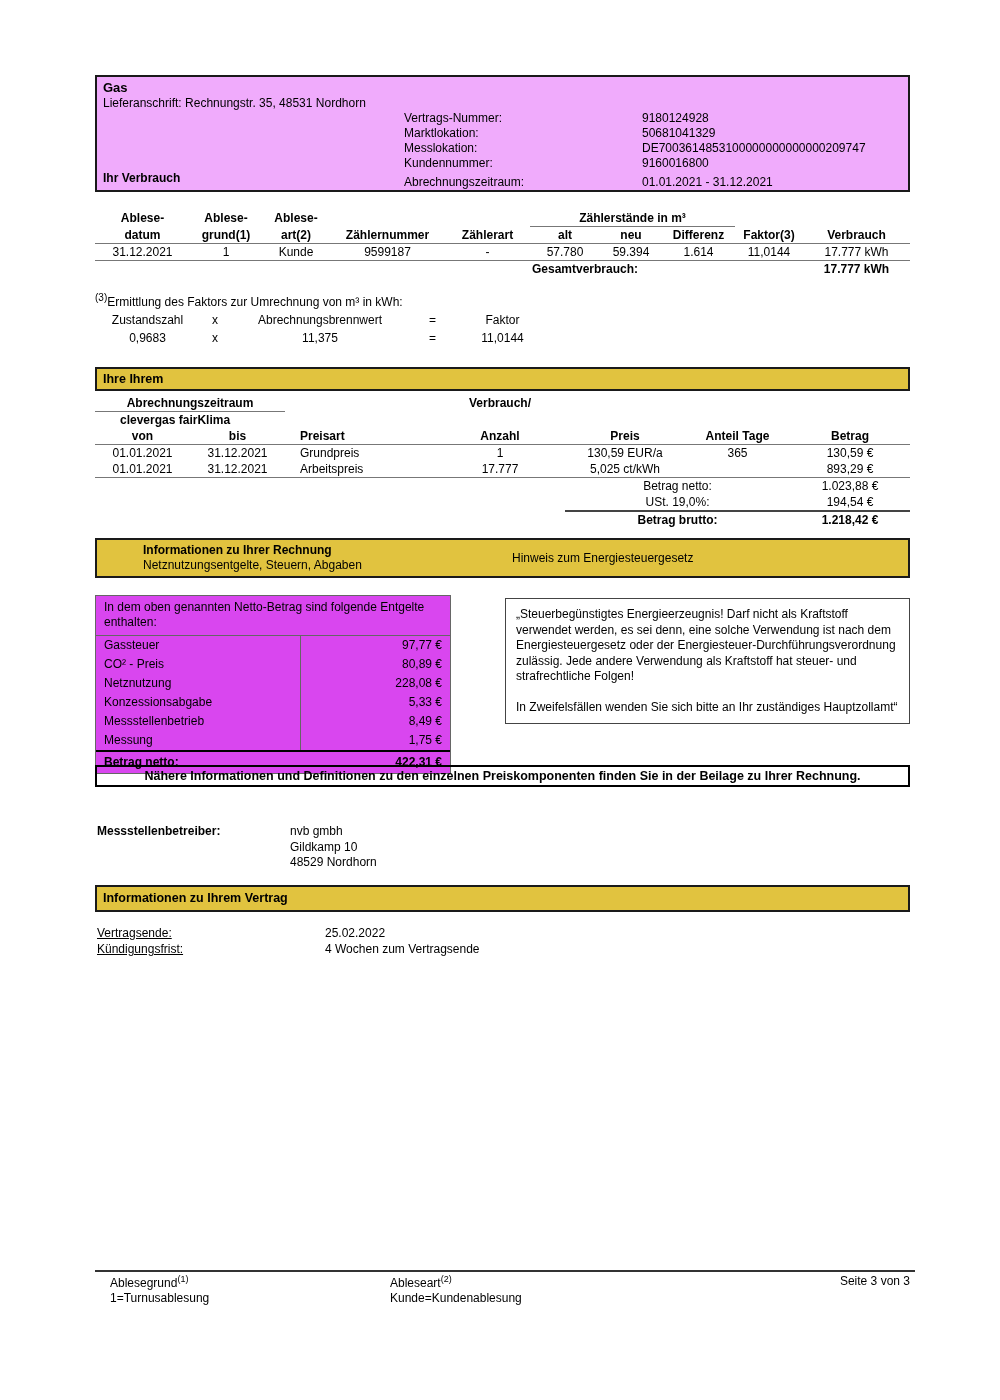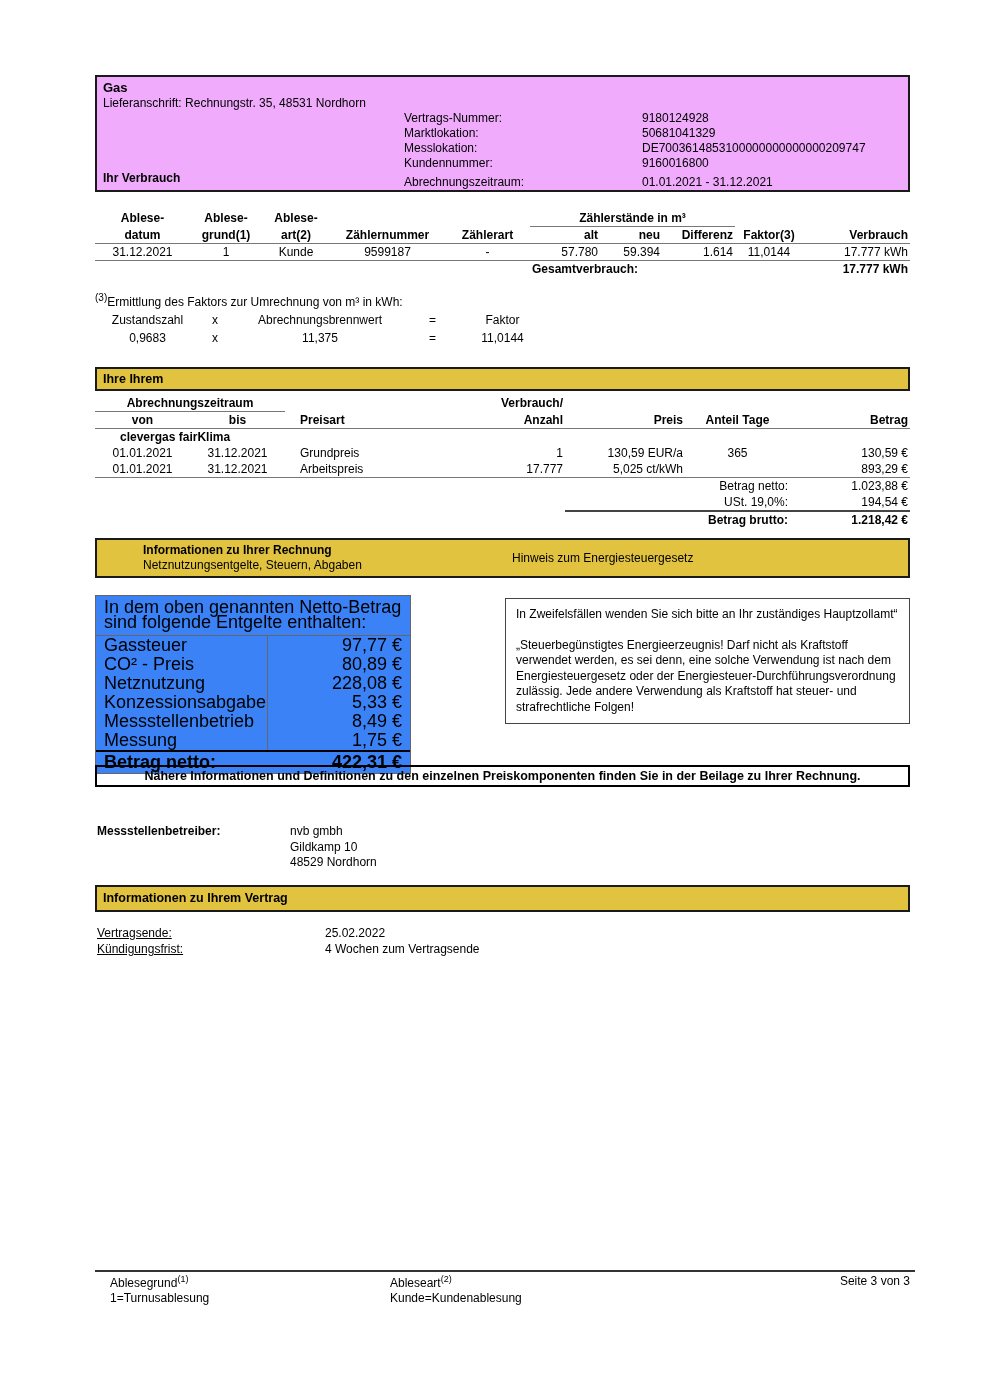--- a/index.html
+++ b/index.html
@@ -1,20 +1,20 @@
 <!DOCTYPE html>
 <html><head>
 <meta charset="utf-8">
 <style>
   html,body { margin:0; padding:0; background:#fff; }
   body { font-family:"Liberation Sans","DejaVu Sans",sans-serif; color:#000; }
   .page { position:relative; width:1000px; height:1400px; background:#fff; overflow:hidden; }
   .b { font-weight:bold; }
   .tc { text-align:center; }
-  .tr { text-align:right; }
+  .tr { text-align:center; }
   .tl { text-align:left;margin-top:44px; }
 
   
   .hdr-box { position:absolute; left:95px; top:75px; width:815px; height:117px; box-sizing:border-box;
              background:#f0abfc; border:2px solid #1a1a1a; font-size:12px; }
   .hdr-title { position:absolute; left:6px; top:3px; font-size:13px; font-weight:bold; }
   .hdr-addr  { position:absolute; left:6px; top:19px; }
   .hdr-grid  { position:absolute; left:307px; top:34px; }
   .hg-row { display:flex; height:15px; line-height:15px; }
   .hg-row.last { margin-top:4px; }
@@ -42,22 +42,22 @@
   .info-bar-right { position:absolute; left:415px; top:11px; }
 
   
   .ktab { position:absolute; left:95px; top:395px; width:815px; border-collapse:collapse; font-size:12px; table-layout:fixed; }
   .ktab td { padding:0 2px; height:16px; line-height:16px; white-space:nowrap; }
   .pad15 { padding-left:15px !important; }
   .pad25 { padding-left:25px !important; }
   .brutto-line { border-top:2px solid #444; }
 
   
-  .charges-box { position:absolute; left:95px; top:595px; width:316px; box-sizing:border-box;
-                 border:1px solid #666; font-size:18px; background:#3b82f6; }
+  .charges-box { position:absolute; left:95px; top:595px; width:356px; box-sizing:border-box;
+                 border:1px solid #666; font-size:12px; background:#d946ef; }
   .charges-intro { padding:4px 8px 5px 8px; border-bottom:1px solid #666; line-height:15px; }
   .charges-tab { width:100%; border-collapse:collapse; }
   .charges-tab td { height:17px; line-height:17px; }
   .charges-tab td.cl { padding-left:8px; }
   .charges-tab td.cv { text-align:right; padding-right:8px; border-left:1px solid #666; width:140px; }
   .charges-total td { border-top:2px solid #000; font-weight:bold; height:19px; line-height:19px; }
   .charges-total td.cv2 { text-align:right; padding-right:8px; }
 
   
   .tax-box { position:absolute; left:505px; top:598px; width:405px; box-sizing:border-box;
@@ -228,32 +228,32 @@
     <tbody>
         <tr>
       <td colspan="2" class="tc b line-b">Abrechnungszeitraum</td>
       <td></td>
       <td class="tr b">Verbrauch/</td>
       <td></td>
           <td></td>
           <td></td>
     </tr>
     <tr>
+      <td colspan="7" class="tl b pad25">clevergas fairKlima</td>
+    </tr>
+    <tr>
       <td class="tc b line-b">von</td>
       <td class="tc b line-b">bis</td>
       <td class="tl b line-b pad15">Preisart</td>
       <td class="tr b line-b">Anzahl</td>
       <td class="tr b line-b">Preis</td>
       <td class="tc b line-b">Anteil Tage</td>
       <td class="tr b line-b">Betrag</td>
     </tr>
     <tr>
-      <td colspan="7" class="tl b pad25">clevergas fairKlima</td>
-    </tr>
-    <tr>
       <td class="tc">01.01.2021</td>
       <td class="tc">31.12.2021</td>
       <td class="tl pad15">Grundpreis</td>
       <td class="tr">1</td>
       <td class="tr">130,59 EUR/a</td>
       <td class="tc">365</td>
       <td class="tr">130,59 €</td>
     </tr>
     <tr>
       <td class="tc line-b">01.01.2021</td>
@@ -320,22 +320,22 @@
       </tr>
       <tr class="charges-total">
         <td class="cl">Betrag netto:</td>
         <td class="cv2">422,31 €</td>
       </tr>
     </tbody>
       </table>
   </div>
 
   <div class="tax-box">
+    <p>„Steuerbegünstigtes Energieerzeugnis! Darf nicht als Kraftstoff verwendet werden, es sei denn, eine solche Verwendung ist nach dem Energiesteuergesetz oder der Energiesteuer-Durchführungsverordnung zulässig. Jede andere Verwendung als Kraftstoff hat steuer- und strafrechtliche Folgen!</p>
     <p>In Zweifelsfällen wenden Sie sich bitte an Ihr zuständiges Hauptzollamt“</p>
-    <p>„Steuerbegünstigtes Energieerzeugnis! Darf nicht als Kraftstoff verwendet werden, es sei denn, eine solche Verwendung ist nach dem Energiesteuergesetz oder der Energiesteuer-Durchführungsverordnung zulässig. Jede andere Verwendung als Kraftstoff hat steuer- und strafrechtliche Folgen!</p>
   </div>
 
   <div class="notice-box">
     <span>Nähere Informationen und Definitionen zu den einzelnen Preiskomponenten finden Sie in der Beilage zu Ihrer Rechnung.</span>
   </div>
 
   <div class="metering">
     <div class="metering-label">Messstellenbetreiber:</div>
     <div>
       <div>nvb gmbh</div>

